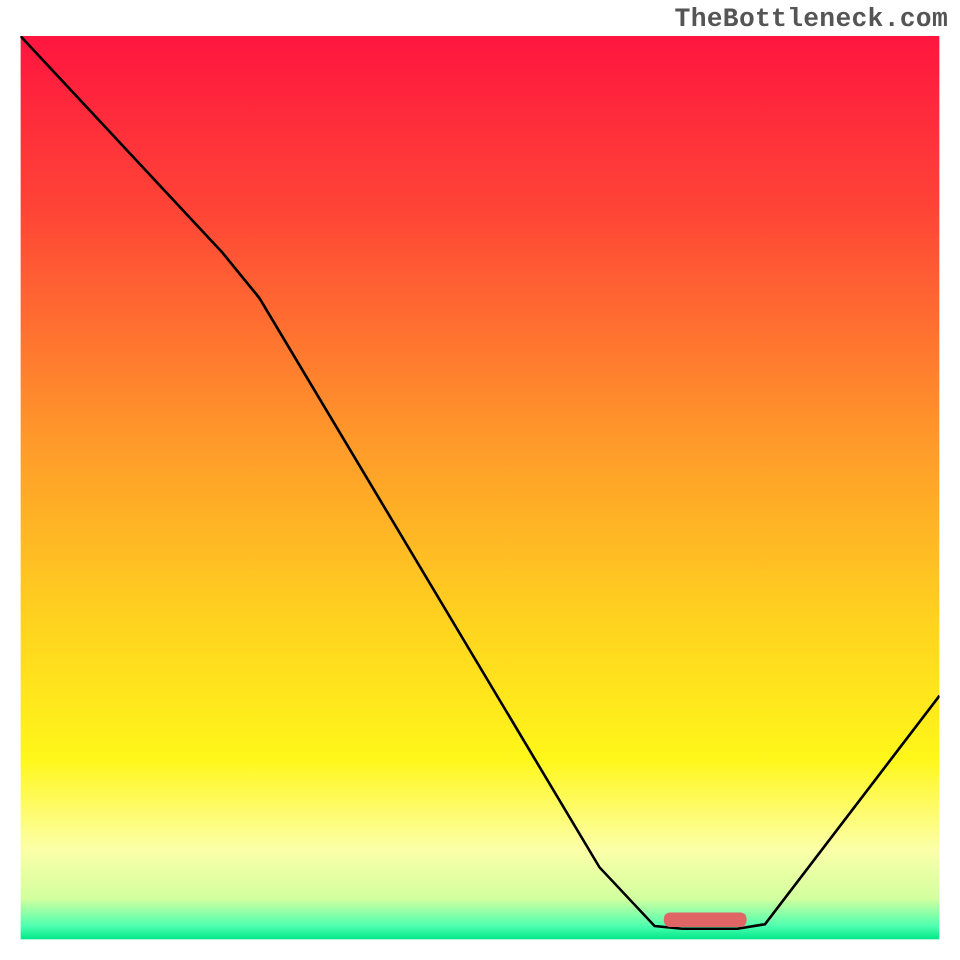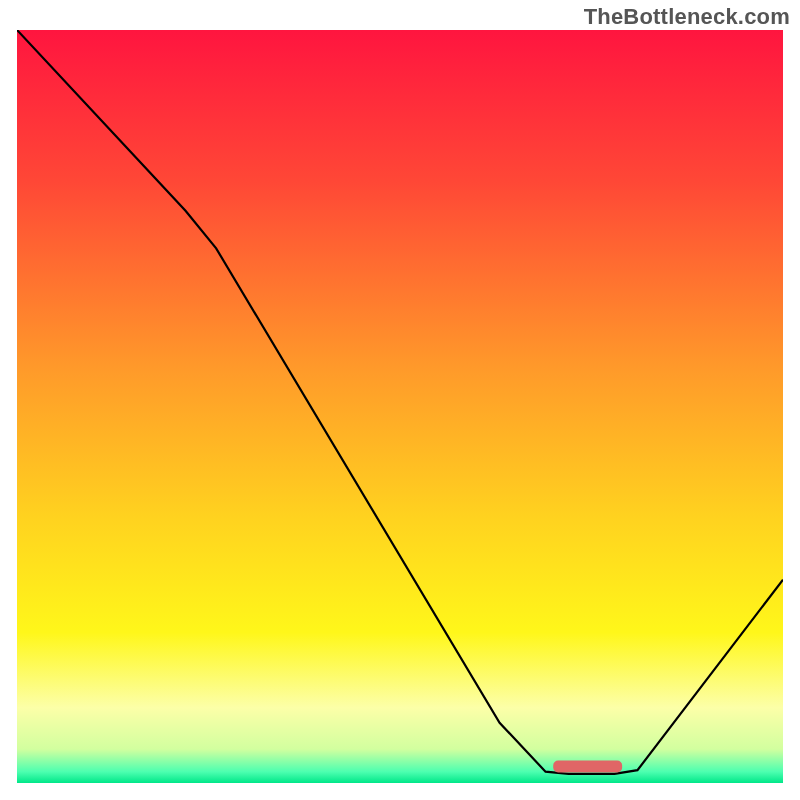--- a/index.html
+++ b/index.html
@@ -7,21 +7,21 @@
   .chart-container {
     width: 800px;
     height: 800px;
     position: relative;
     background: #ffffff;
   }
   .watermark {
     position: absolute;
     top: 4px;
     right: 10px;
-    font-family: Liberation Sans, sans-serif;
+    font-family: Liberation Mono, monospace;
     font-size: 22px;
     font-weight: 600;
     color: #555555;
     letter-spacing: 0.2px;
   }
   .plot-area {
     position: absolute;
     left: 17px;
     top: 30px;
     width: 766px;

